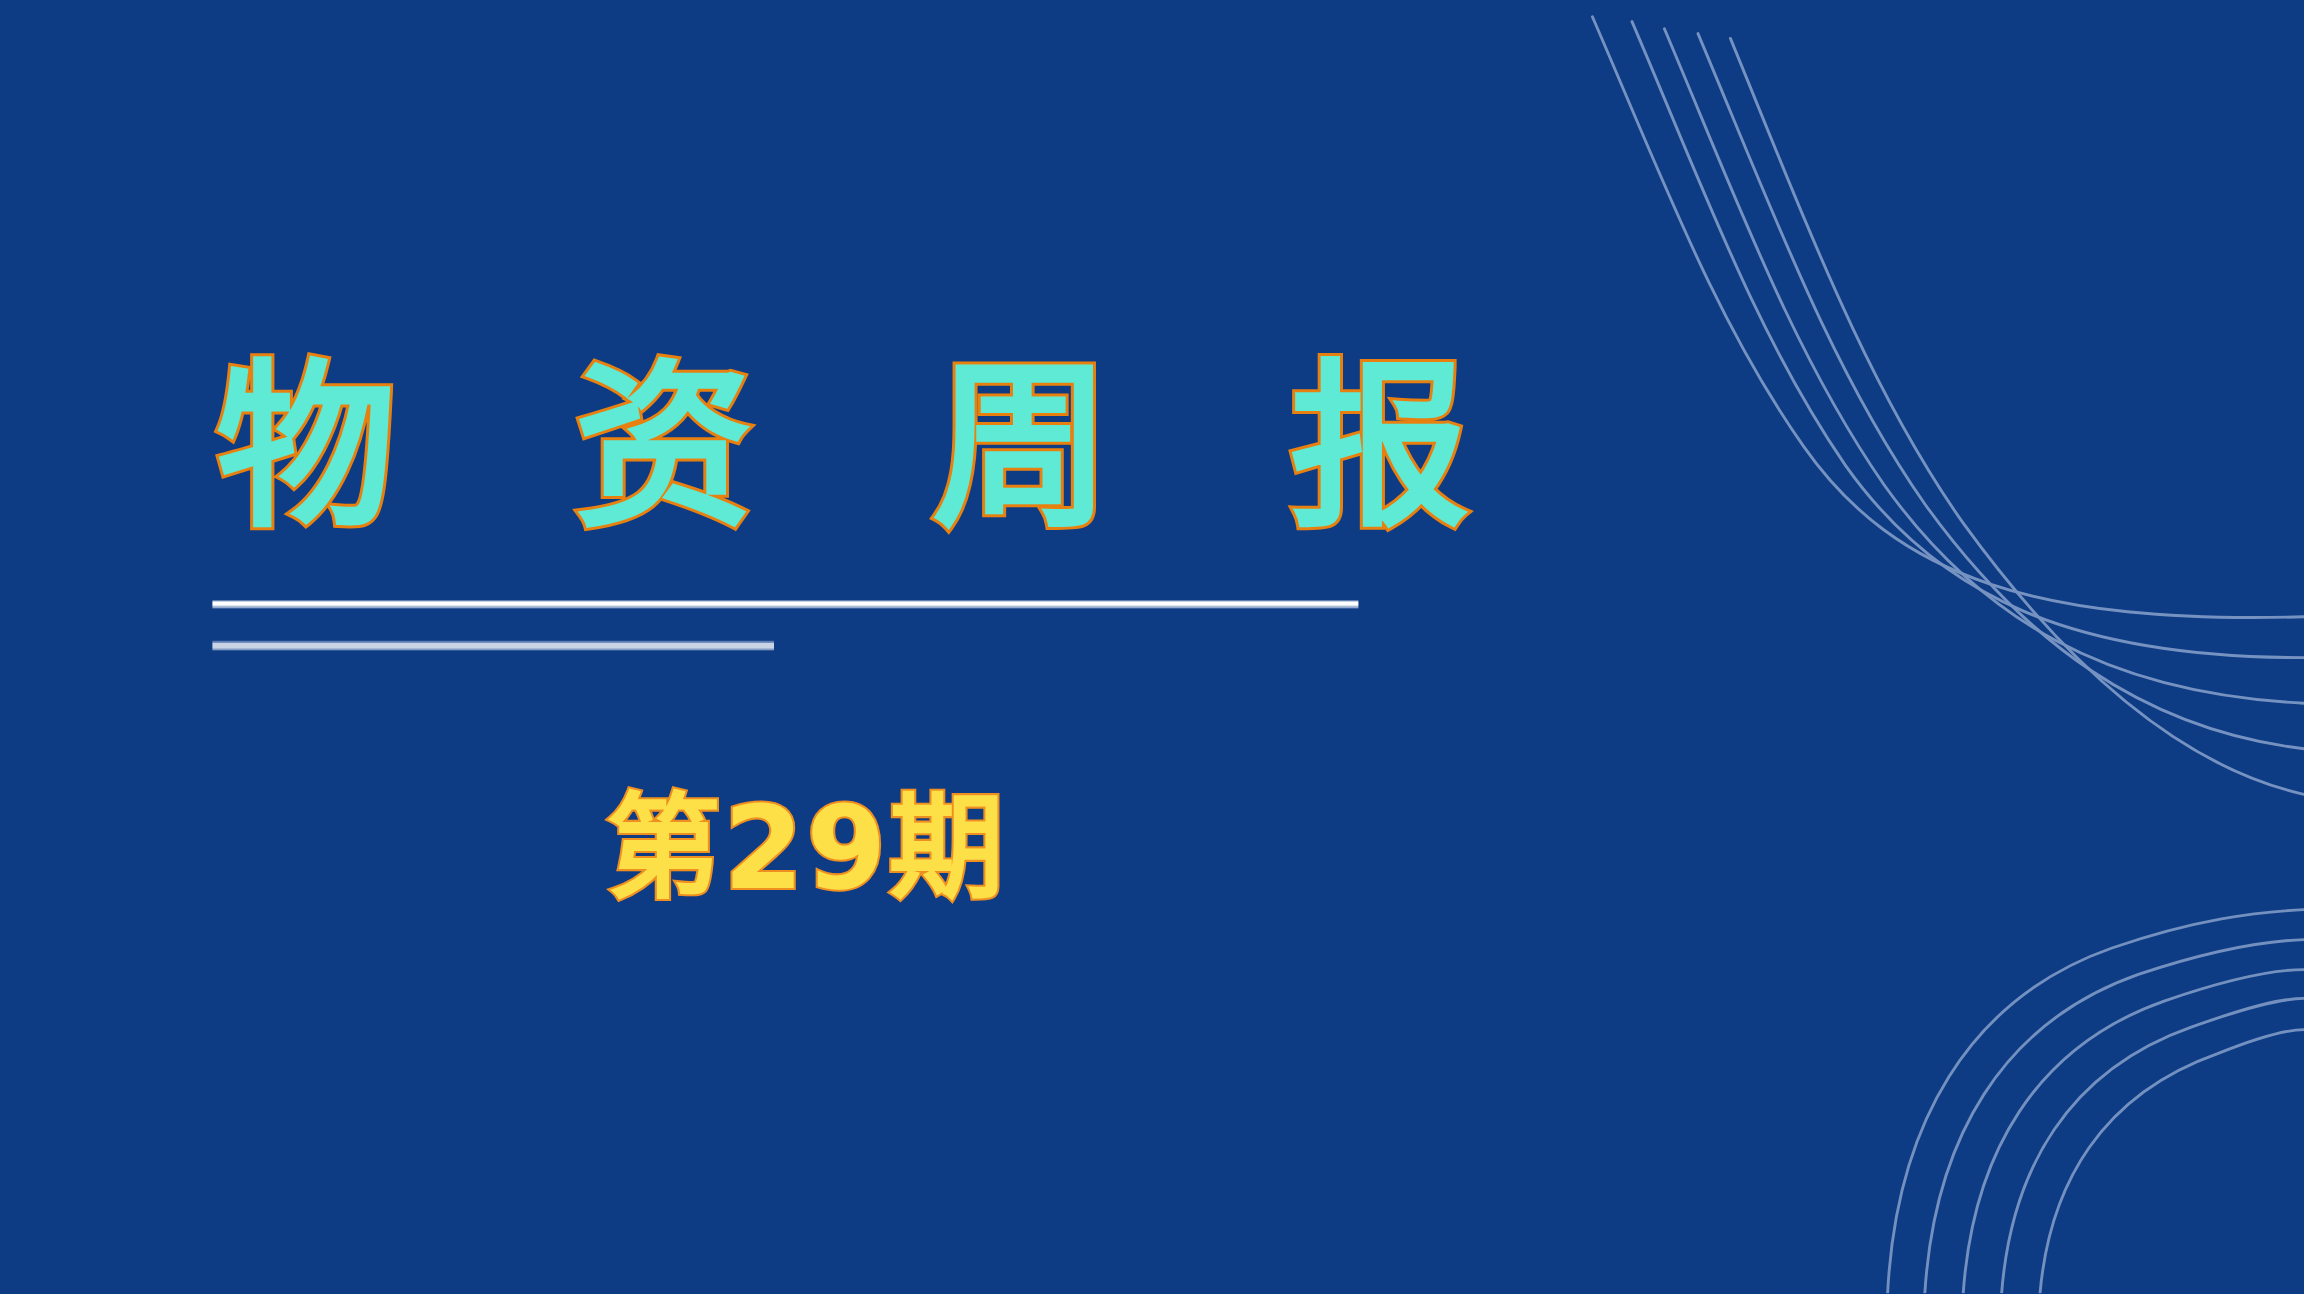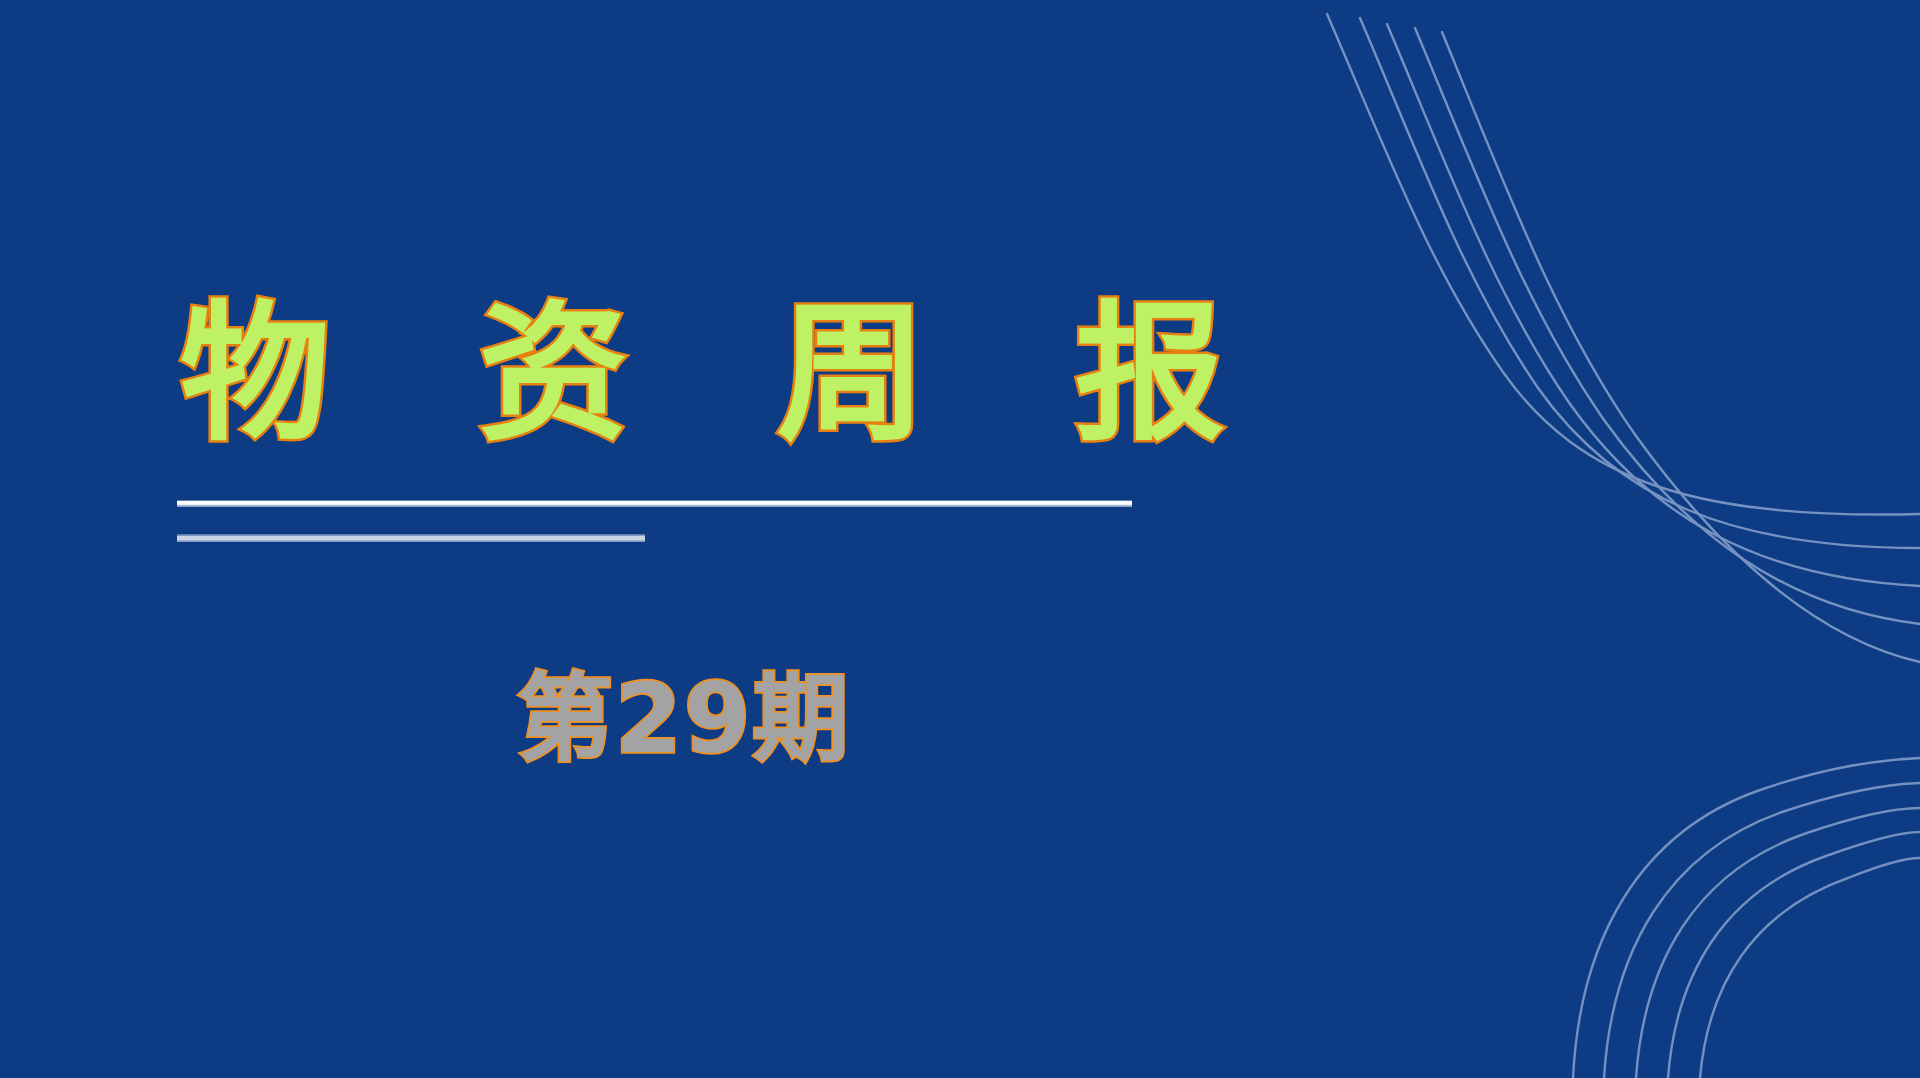--- a/index.html
+++ b/index.html
@@ -40,21 +40,21 @@
     top: 286px;
     width: 1000px;
   }
 
   #page-title {
     font-family: "DejaVu Sans", "Liberation Sans", sans-serif;
     font-size: 150px;
     line-height: 1.18;
     font-weight: 700;
     letter-spacing: 48px;
-    color: #bef264;
+    color: #5eead4;
     -webkit-text-stroke: 5px #e8800f;
     paint-order: stroke fill;
     white-space: nowrap;
     margin: 0;
     padding: 0;
     text-indent: 4px;
   }
 
   
   #rule-primary {
@@ -84,25 +84,25 @@
   
   #page-subtitle {
     position: absolute;
     left: 505px;
     top: 652px;
     font-family: "DejaVu Sans", "Liberation Sans", sans-serif;
     font-size: 96px;
     line-height: 1.15;
     font-weight: 600;
     letter-spacing: 2px;
-    color: #a3a3a3;
+    color: #fde047;
     -webkit-text-stroke: 3.5px #ef8f20;
     paint-order: stroke fill;
     white-space: nowrap;
-    margin: 12px;
+    margin: 0;
   }
 </style>
 </head>
 <body>
 
 <div id="slide">
 
   <svg class="decor" viewBox="0 0 1920 1078" width="1920" height="1078" xmlns="http://www.w3.org/2000/svg" aria-hidden="true">
     <g fill="none" stroke="#7f9ac6" stroke-width="2.4" stroke-linecap="round" opacity="0.92">
       <path d="M1327,14 C1386,150 1430,268 1503,372 C1580,482 1700,520 1920,514"></path>

